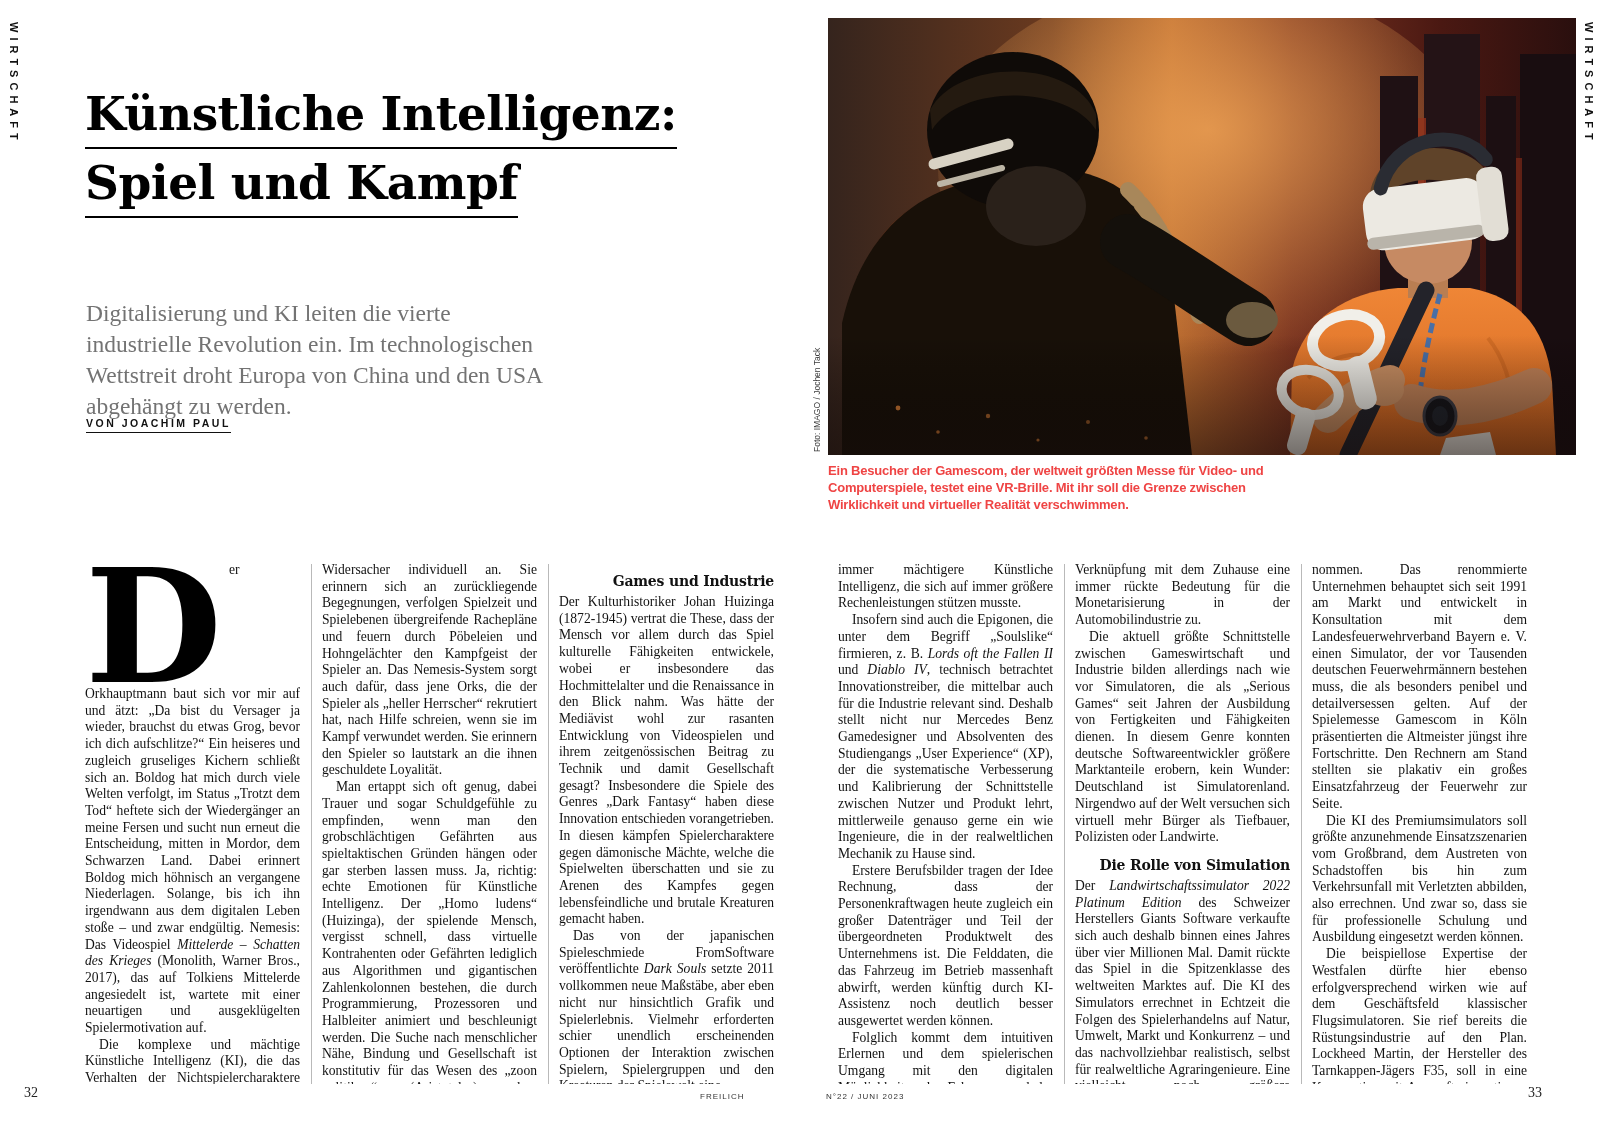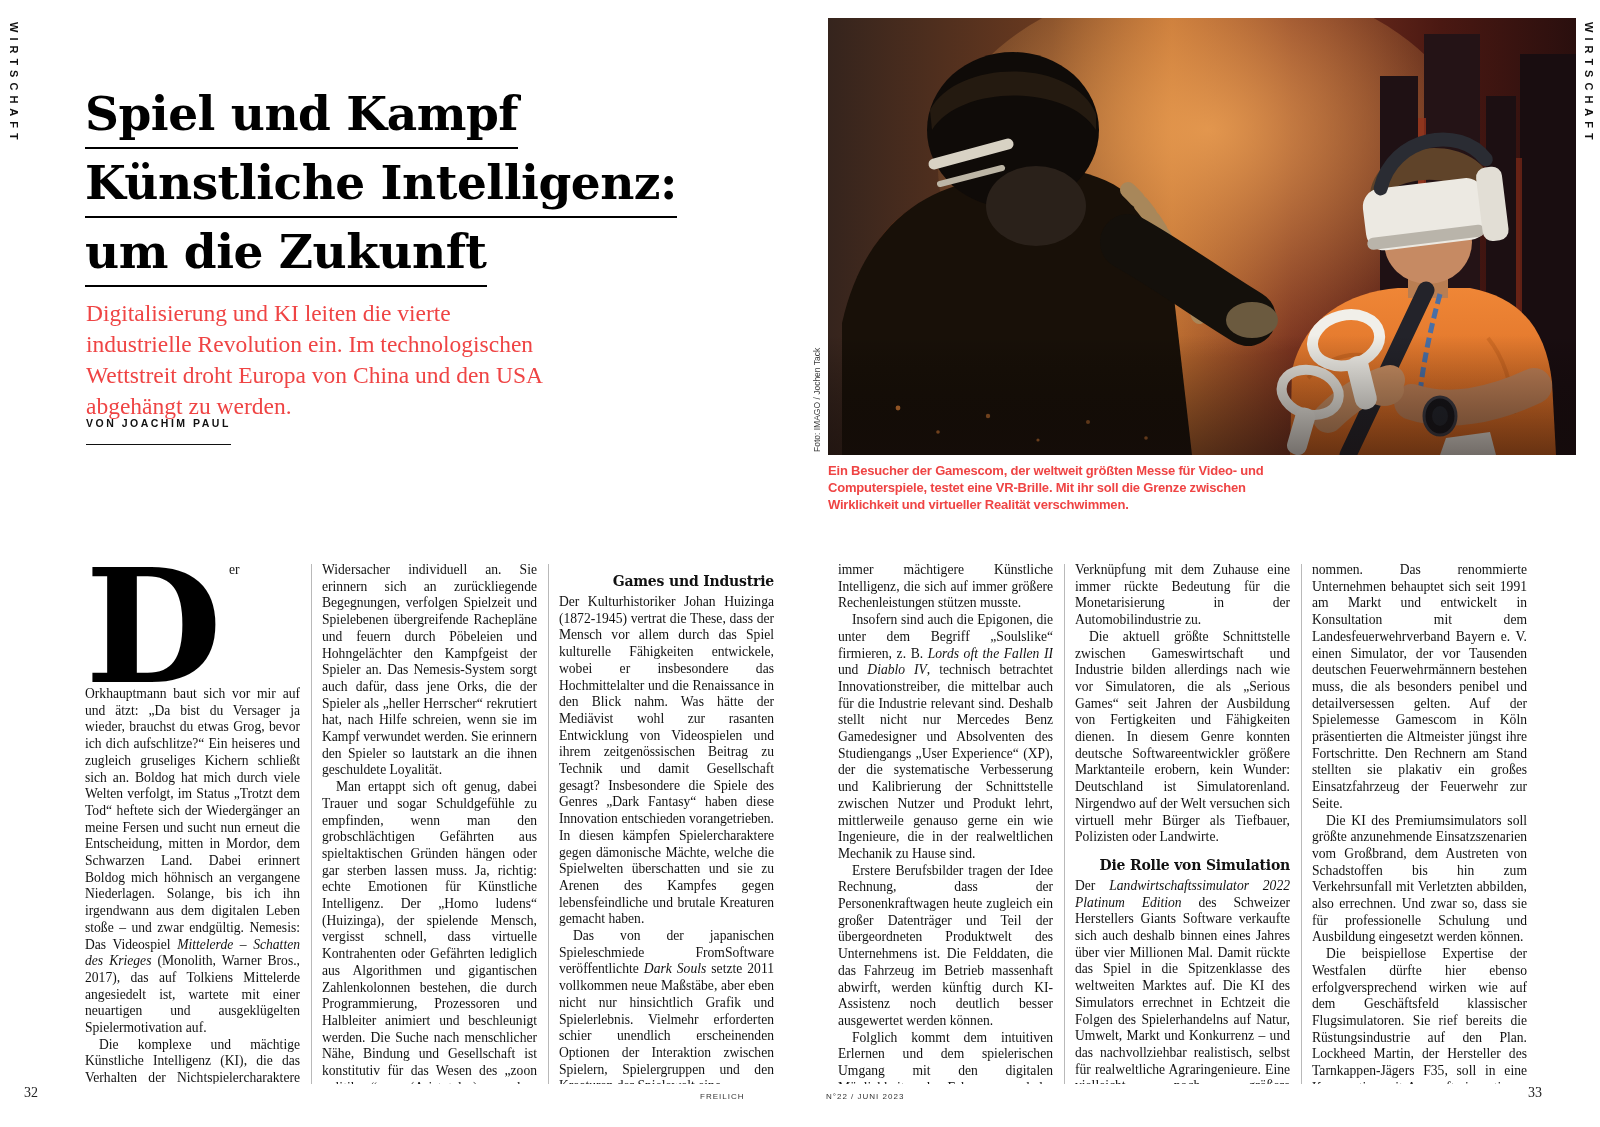--- a/index.html
+++ b/index.html
@@ -18,28 +18,28 @@
   
   .headline{position:absolute;left:85px;top:88px;width:660px;}
   .headline .line{
     display:table;font-family:"DejaVu Serif",serif;font-weight:bold;
     font-size:47px;line-height:52px;letter-spacing:-0.5px;color:#000;
     border-bottom:2.5px solid #000;padding-bottom:7px;margin-bottom:8px;
   }
   
   .standfirst{
     position:absolute;left:86px;top:298px;width:470px;
-    font-size:23.5px;line-height:31px;color:#ef4444;
+    font-size:23.5px;line-height:31px;color:#737373;
   }
   
   .byline{
     position:absolute;left:86px;top:417px;
     font-family:"Liberation Sans",sans-serif;font-weight:bold;
     font-size:10.5px;letter-spacing:2.5px;color:#111;
-    border-bottom:1.5px solid #111;padding-bottom:15px;
+    border-bottom:1.5px solid #111;padding-bottom:3px;
   }
   
   .photo{position:absolute;left:828px;top:18px;width:748px;height:437px;overflow:hidden;background:#2b1d18;}
   .photo svg{display:block;}
   .credit{
     position:absolute;left:812px;top:322px;height:130px;
     writing-mode:vertical-rl;transform:rotate(180deg);
     font-family:"Liberation Sans",sans-serif;font-size:8.5px;color:#3a3a3a;
   }
   .caption{
@@ -81,23 +81,22 @@
   .footmark.mag{left:700px;}
   .footmark.issue{left:826px;}
 </style>
 </head>
 <body>
 
 <div class="vlabel left">WIRTSCHAFT</div>
 <div class="vlabel right">WIRTSCHAFT</div>
 
 <div class="headline">
+  <span class="line">Künstliche Intelligenz:</span>
   <span class="line">Spiel und Kampf</span>
-  <span class="line">Künstliche Intelligenz:</span>
-  <span class="line">um die Zukunft</span>
 </div>
 
 <div class="standfirst">Digitalisierung und KI leiten die vierte industrielle Revolution ein. Im technologischen Wettstreit droht Europa von China und den USA abgehängt zu werden.</div>
 
 <div class="byline">VON JOACHIM PAUL</div>
 
 <div class="photo">
   <svg viewBox="0 0 748 437" width="748" height="437" aria-hidden="true">
     <defs>
       <linearGradient id="sky" x1="0" y1="0" x2="1" y2="0">

